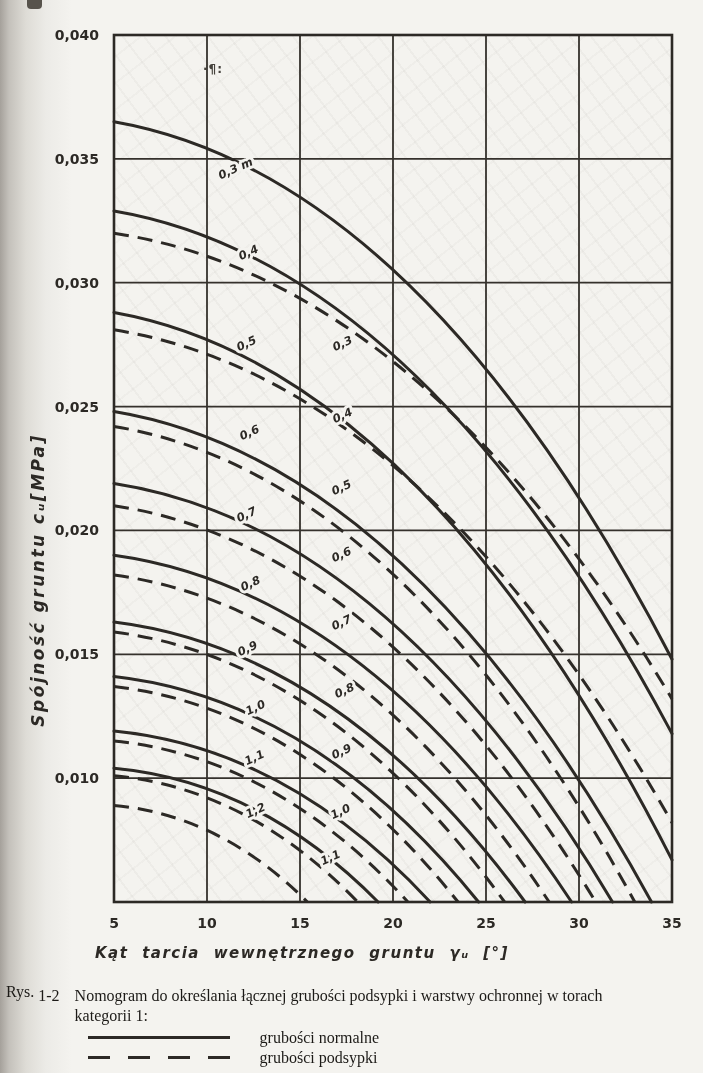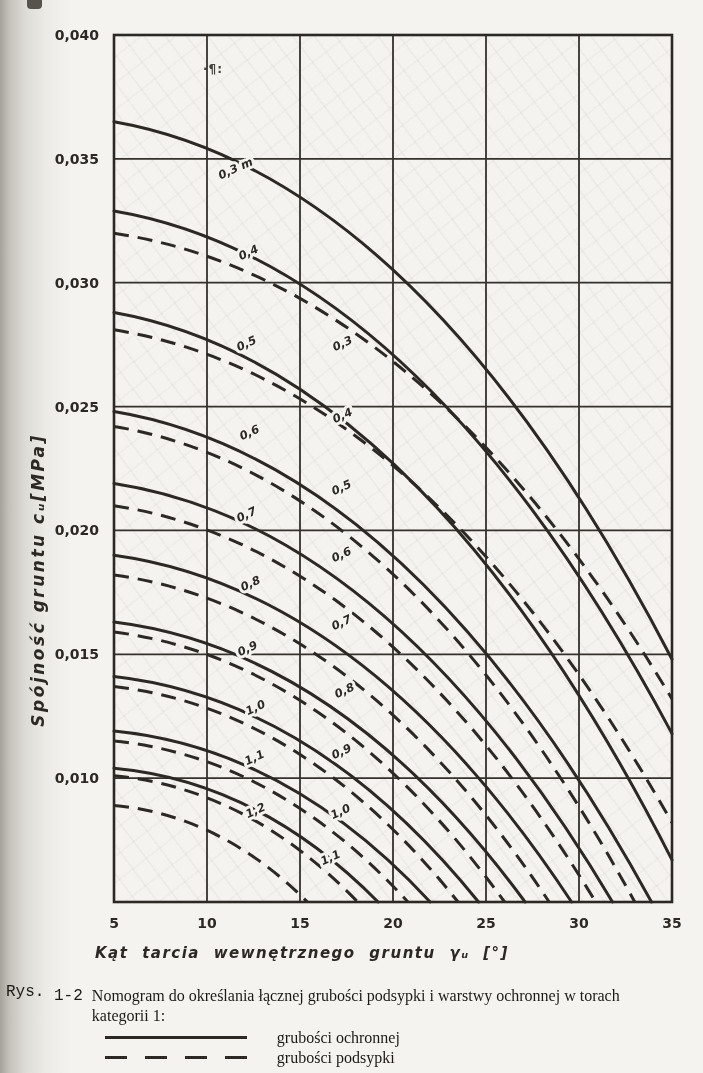--- a/index.html
+++ b/index.html
@@ -30,21 +30,21 @@
   .curve.dashed { stroke-dasharray:15 9; stroke-linecap:butt; }
   .xtick, .ytick { font:700 14px "DejaVu Sans",sans-serif; fill:#2c2925; }
   .xtitle { font:700 15px "DejaVu Sans",sans-serif; font-style:italic; letter-spacing:1.5px; word-spacing:7px; fill:#2c2925; }
   .ytitle { font:700 17px "DejaVu Sans",sans-serif; font-style:italic; letter-spacing:2.5px; fill:#2c2925; }
   .clabel {
     font:700 11.5px "DejaVu Sans",sans-serif; font-style:italic; fill:#2c2925;
     text-anchor:middle; paint-order:stroke; stroke:#f4f3ef; stroke-width:6px; stroke-linejoin:round;
   }
 
   .caption { position:absolute; left:6px; top:986px; display:flex; font-size:16px; line-height:1.28; color:#1c1a17; }
-  .figref  { white-space:nowrap; margin-right:9px;font-family:Liberation Mono, monospace; }
+  .figref  { white-space:nowrap; margin-right:15px; }
   .figrys  { position:relative; top:-4px; }
   .captext { width:645px; }
   .legend  { margin-left:13px; margin-top:1px; }
   .legend-row { display:flex; align-items:center; height:20px; }
   .swatch  { display:inline-block; width:142px; height:3px; margin-right:30px; }
   .swatch.solid  { background:#2c2925; }
   .swatch.dashed { background:repeating-linear-gradient(90deg,#2c2925 0 22px, transparent 22px 40px); }
   .legend-label { font-size:16px; }
 </style>
 </head>
@@ -144,21 +144,21 @@
     </svg>
 
   <div class="caption">
     <span class="figref"><span class="figrys">Rys.</span> <span>1-2</span></span>
     <div class="captext">
       <div>Nomogram do określania łącznej grubości podsypki i warstwy ochronnej w torach</div>
       <div>kategorii 1:</div>
       <div class="legend">
         <div class="legend-row">
           <span class="swatch solid"></span>
-          <span class="legend-label">grubości ochronnej</span>
+          <span class="legend-label">grubości normalne</span>
         </div>
         <div class="legend-row">
           <span class="swatch dashed"></span>
           <span class="legend-label">grubości podsypki</span>
         </div>
       </div>
     </div>
   </div>
 </div>
 

